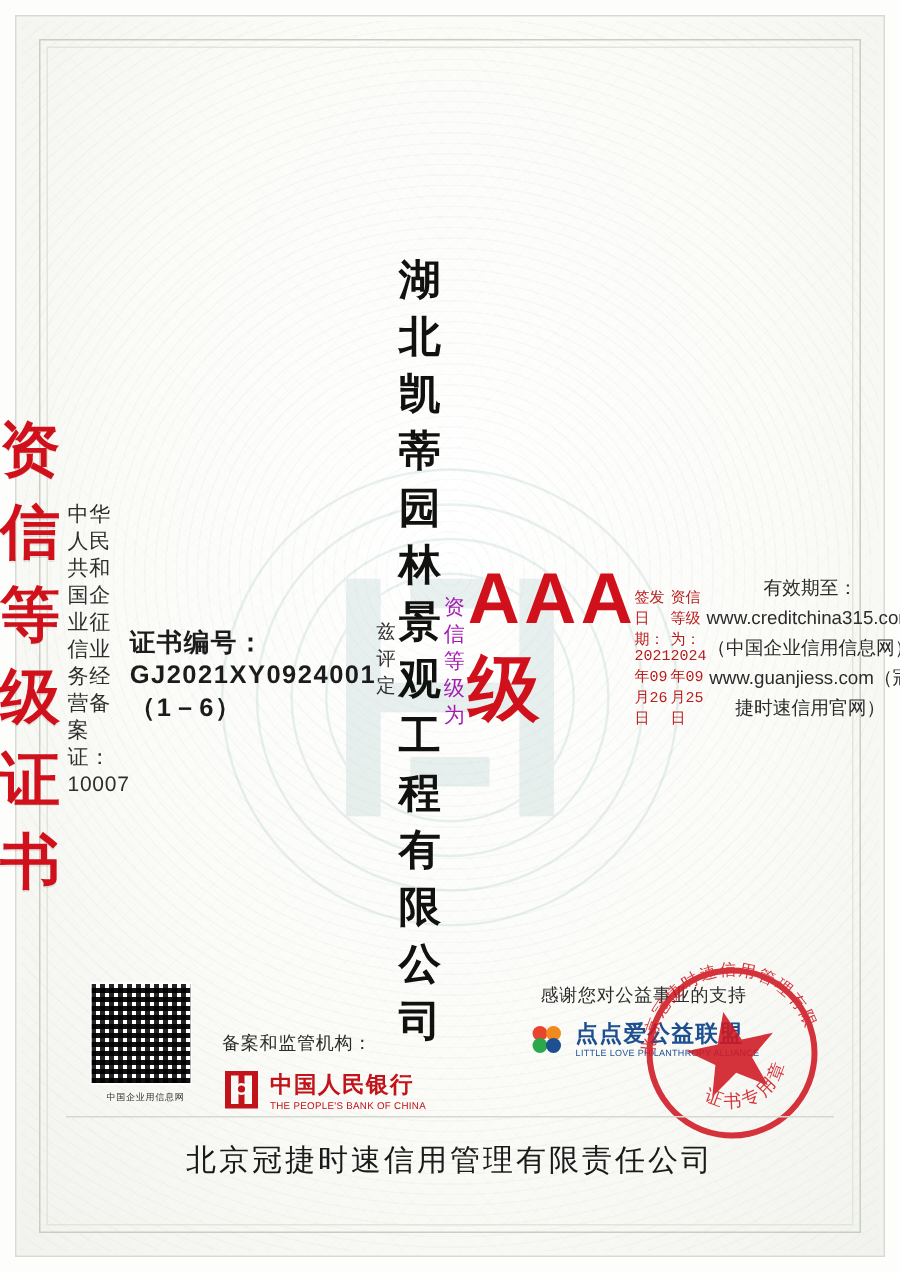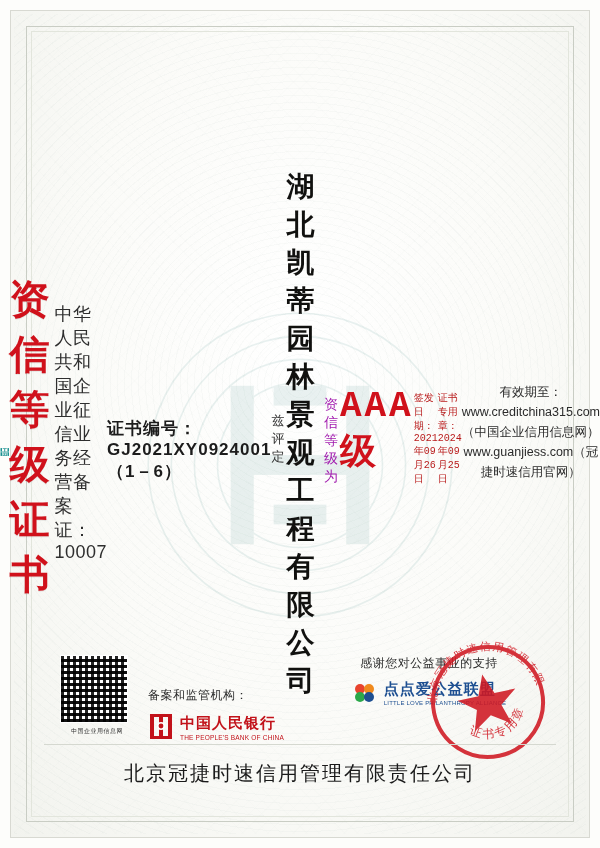--- a/index.html
+++ b/index.html
@@ -97,21 +97,21 @@
     font-size: 40px;
     letter-spacing: 5px;
     font-weight: bold;
     color: #d0111b;
     font-family: "DejaVu Sans", "Liberation Sans", sans-serif;
     text-shadow: 0 1px 0 rgba(0,0,0,0.08);
   }
 
   .record-no {
     margin-top: 16px;
-    font-size: 18px;
+    font-size: 14px;
     color: #2e2e2e;
     letter-spacing: 0.5px;
   }
 
   .cert-no {
     margin-top: 52px;
     font-size: 17px;
     font-weight: bold;
     color: #1c1c1c;
     letter-spacing: 1px;
@@ -135,25 +135,25 @@
 
   .grade-label {
     margin-top: 34px;
     font-size: 14px;
     color: #a21caf;
     letter-spacing: 2px;
   }
 
   .grade-value {
     margin-top: 14px;
-    font-size: 36px;
+    font-size: 48px;
     font-weight: bold;
     color: #d0111b;
     letter-spacing: 3px;
-    font-family: Liberation Mono, monospace;
+    font-family: Liberation Sans, sans-serif;
   }
 
   .dates {
     margin-top: 28px;
     width: 400px;
     display: flex;
     justify-content: space-between;
     font-size: 10px;
     color: #b91c1c;
     font-family: Liberation Mono, monospace;
@@ -346,21 +346,21 @@
     <div class="hereby">兹评定</div>
 
     <div class="company">湖北凯蒂园林景观工程有限公司</div>
 
     <div class="grade-label">资信等级为</div>
 
     <div class="grade-value">AAA 级</div>
 
     <div class="dates">
       <span>签发日期：2021年09月26日</span>
-      <span>证书专用章：2024年09月25日</span>
+      <span>资信等级为：2024年09月25日</span>
     </div>
 
     <div class="urls">
       <div>有效期至：www.creditchina315.com（中国企业信用信息网）</div>
       <div>www.guanjiess.com（冠捷时速信用官网）</div>
     </div>
   </div>
 
   <div class="bottom-row">
 

